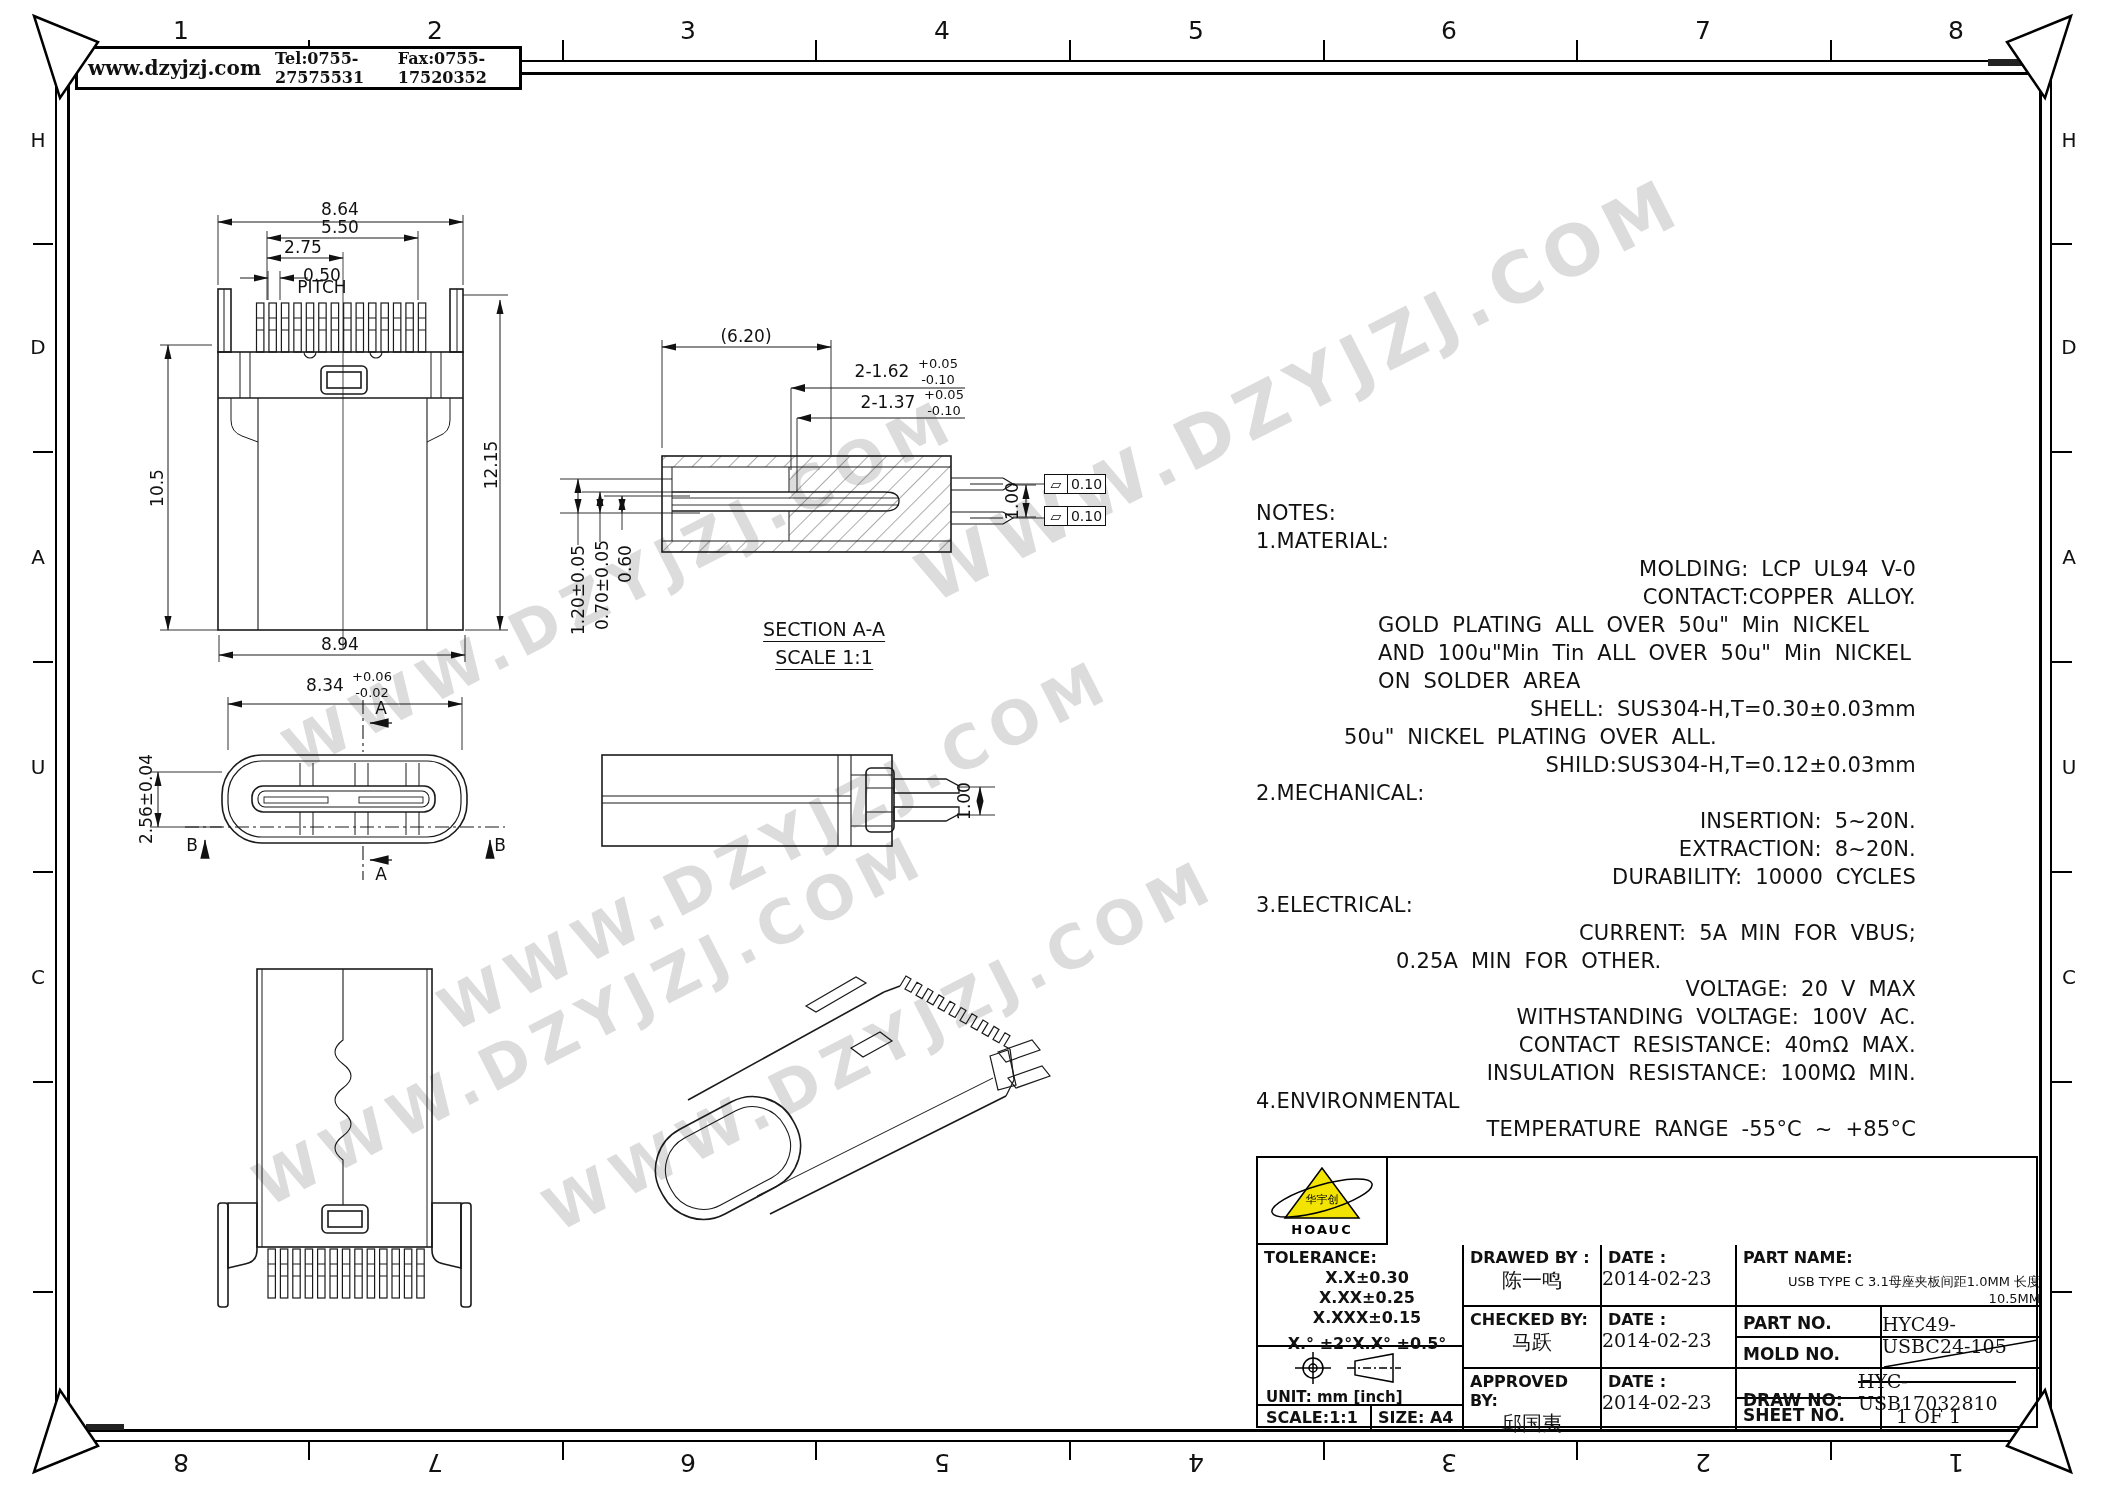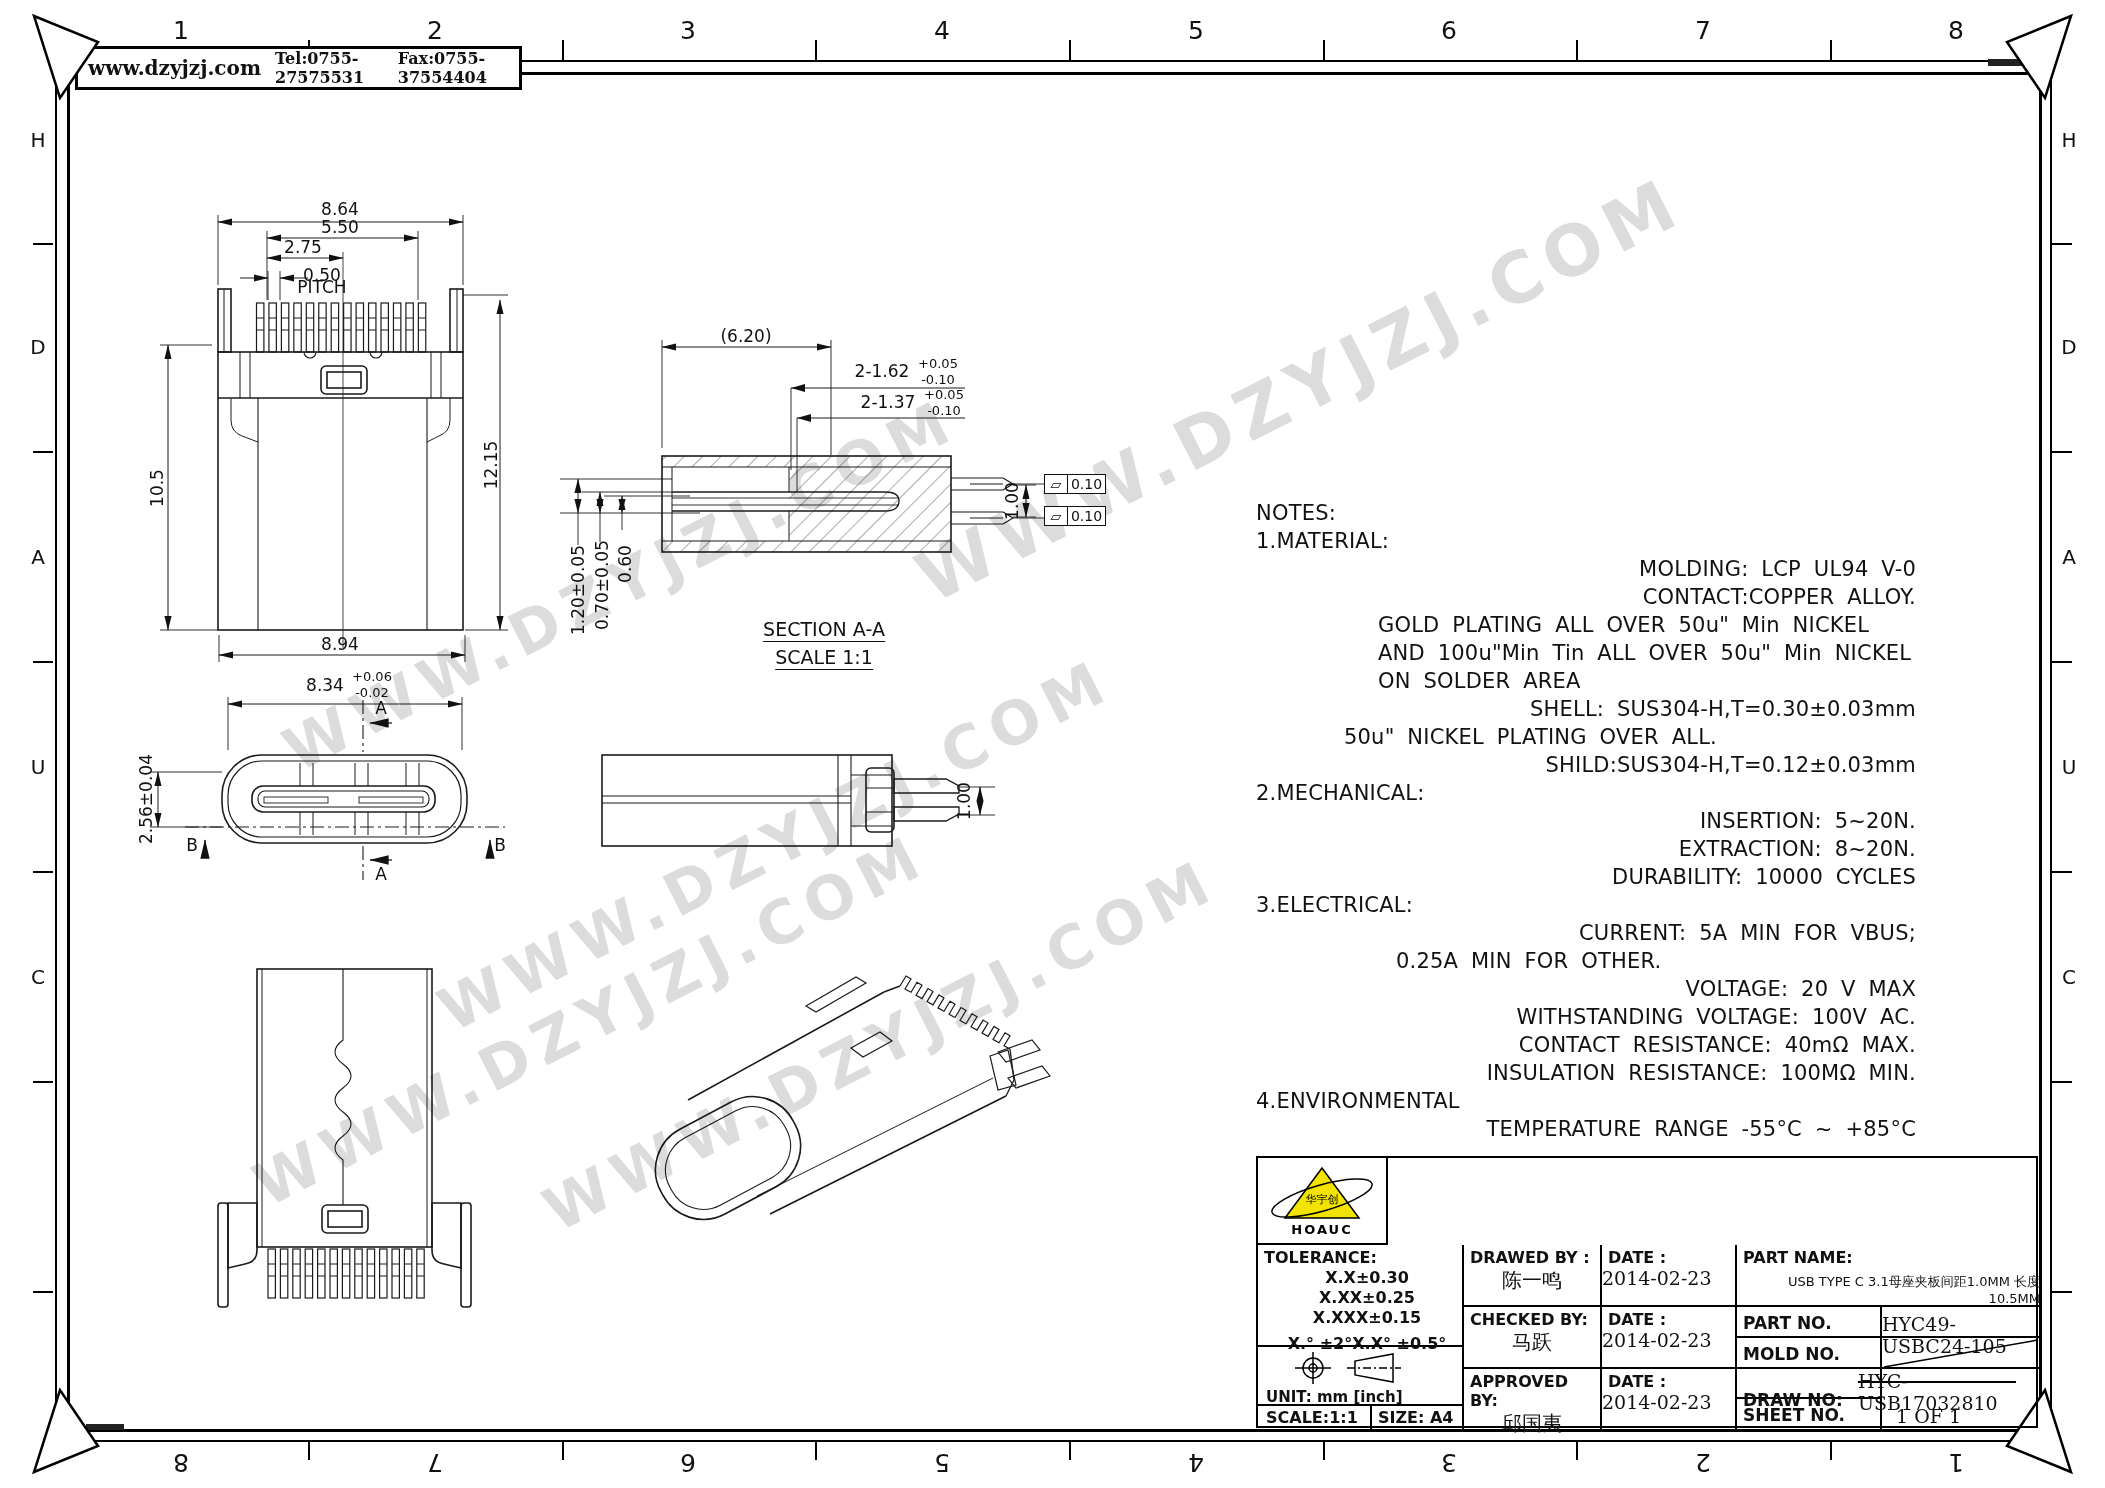--- a/index.html
+++ b/index.html
@@ -123,21 +123,21 @@
 
   <div class="wm big" style="left:1300px;top:390px">WWW.DZYJZJ.COM</div>
   <div class="wm" style="left:620px;top:585px">WWW.DZYJZJ.COM</div>
   <div class="wm" style="left:775px;top:845px">WWW.DZYJZJ.COM</div>
   <div class="wm" style="left:590px;top:1020px">WWW.DZYJZJ.COM</div>
   <div class="wm" style="left:880px;top:1045px">WWW.DZYJZJ.COM</div>
 
   <div class="abs hbox">
     <span class="site">www.dzyjzj.com</span>
     <span class="tel">Tel:0755-27575531</span>
-    <span class="fax">Fax:0755-37554404</span>
+    <span class="fax">Fax:0755-17520352</span>
   </div>
 
   <svg class="abs" style="left:0;top:0" width="2105" height="1488" viewBox="0 0 2105 1488">
     <defs>
       <marker id="ar" viewBox="0 0 14 8" refX="13.5" refY="4" markerWidth="15" markerHeight="8.5" orient="auto-start-reverse">
         <path d="M14,4 L0,0.6 L0,7.4 Z" fill="#111"></path>
       </marker>
       <pattern id="hatch" width="13" height="13" patternUnits="userSpaceOnUse" patternTransform="rotate(45)">
         <line x1="0" y1="0" x2="0" y2="13" stroke="#444" stroke-width="0.9"></line>
       </pattern>

